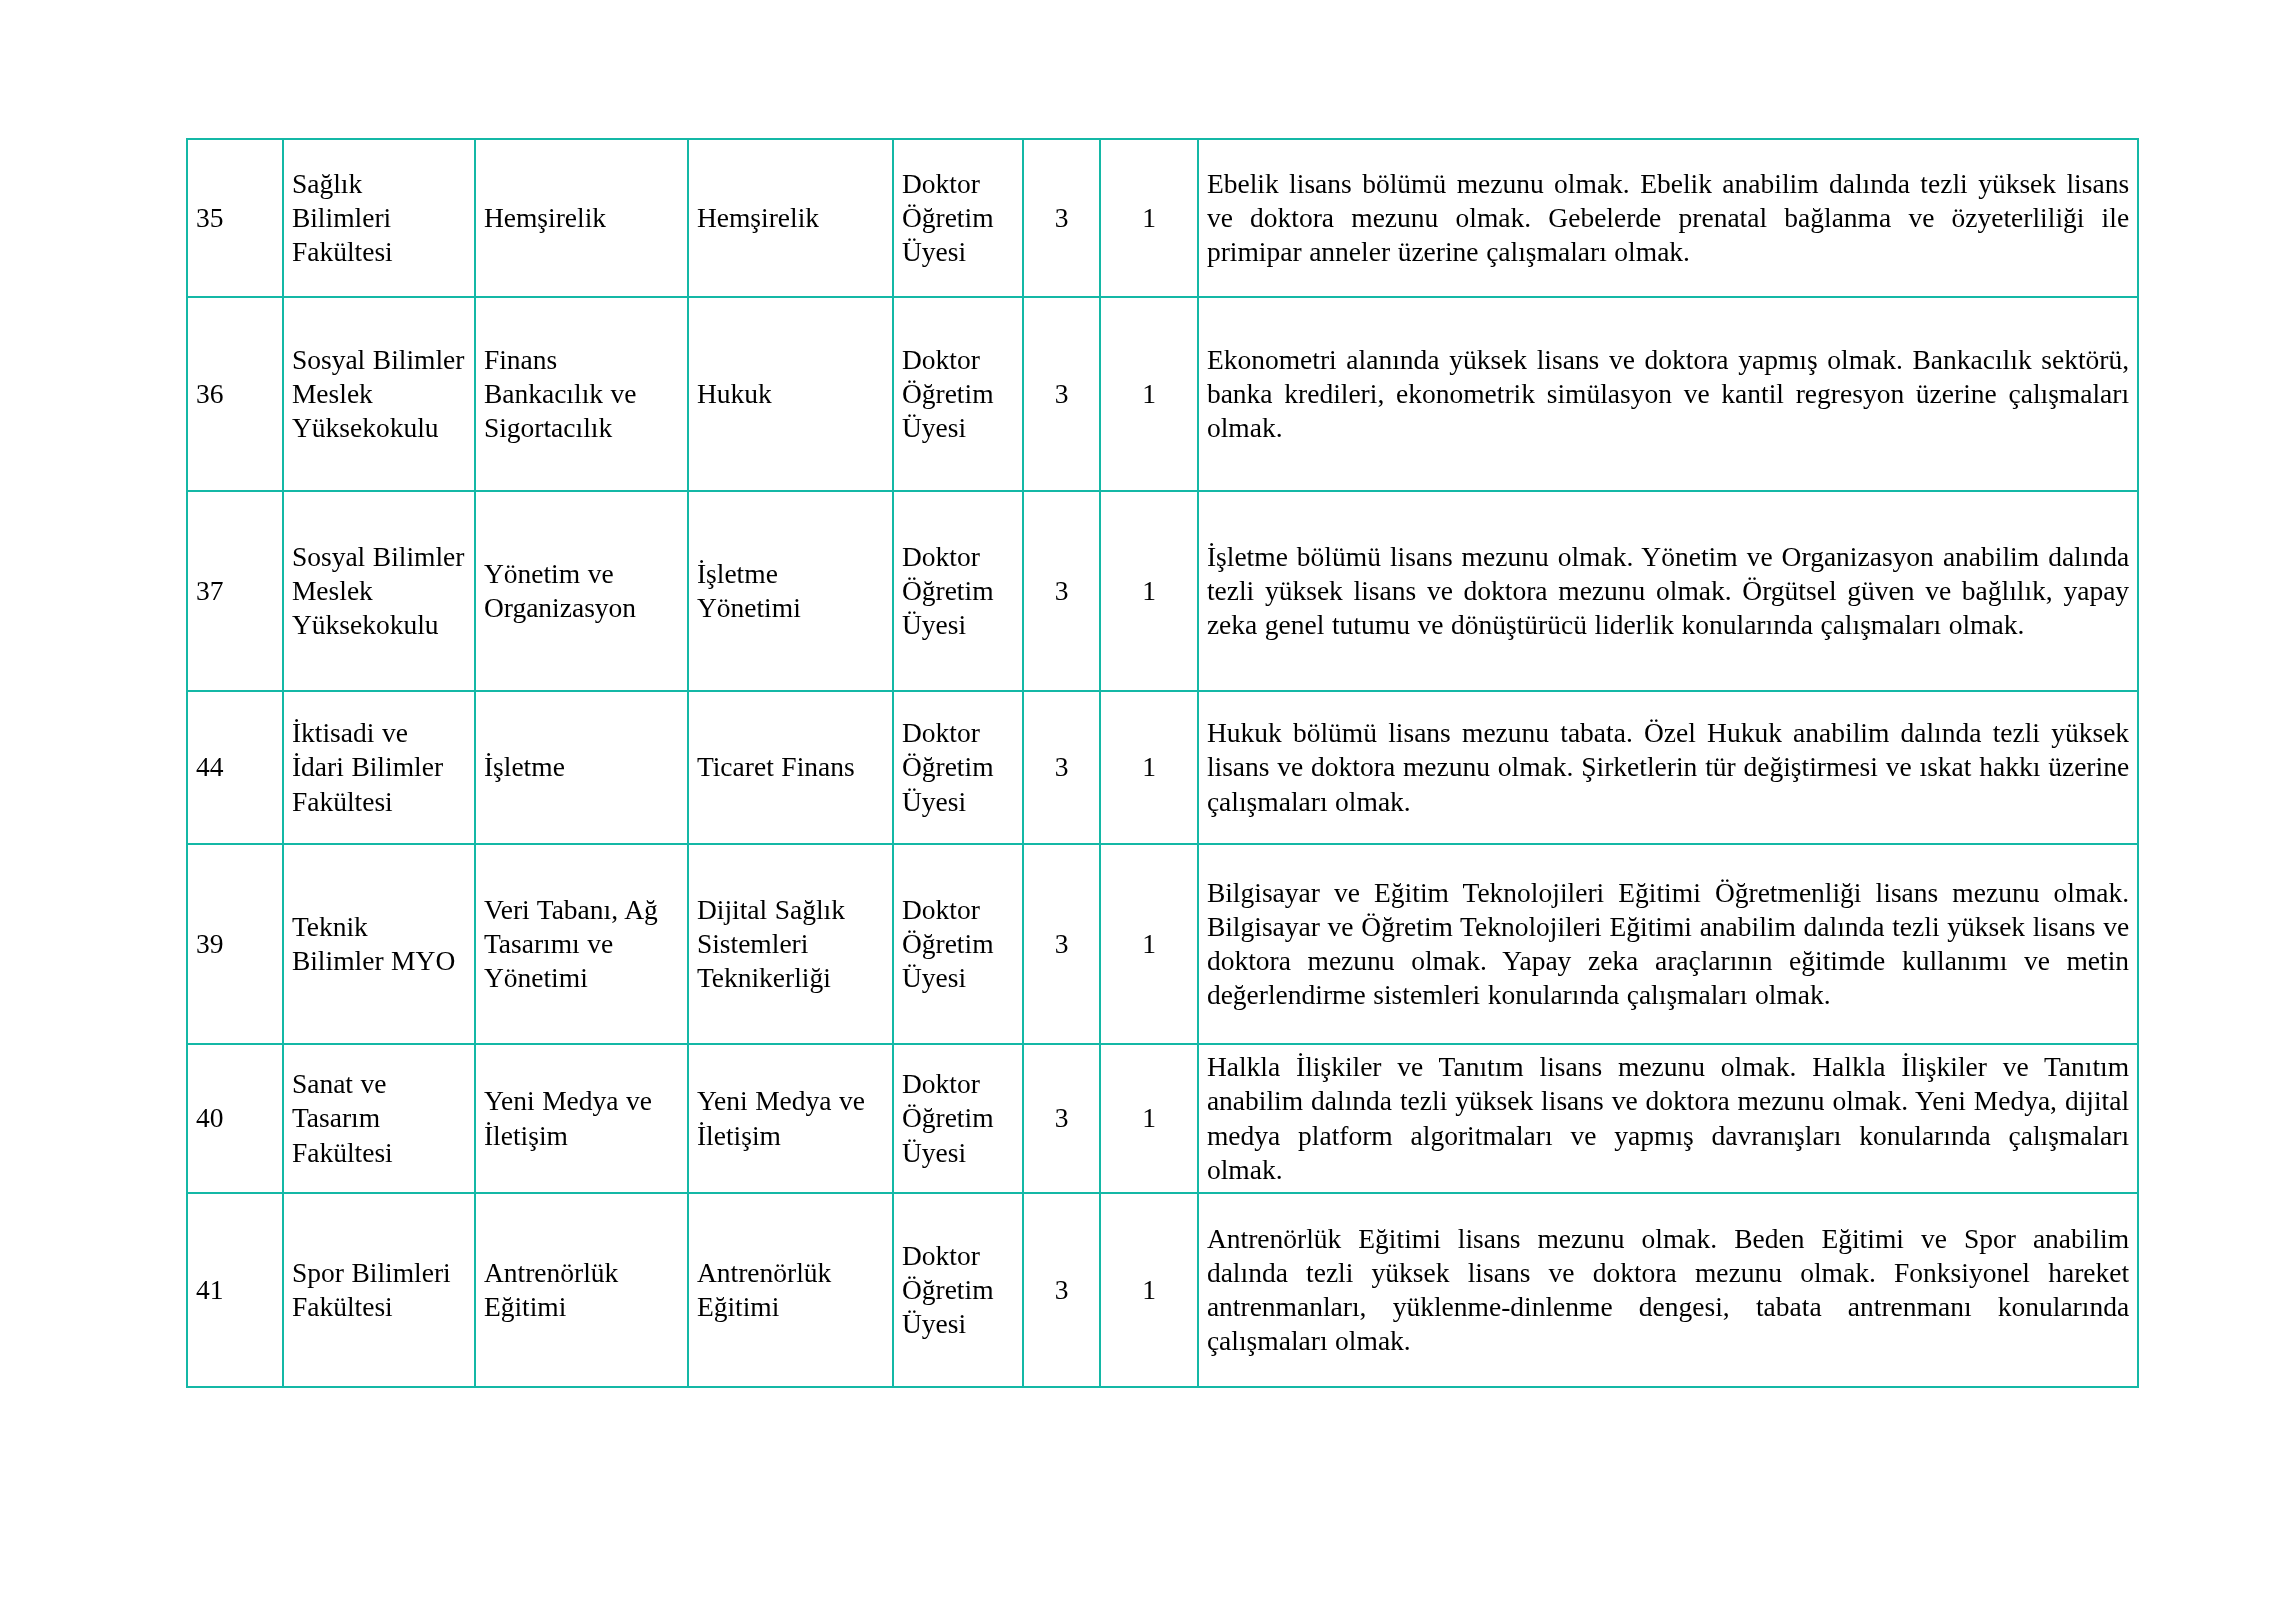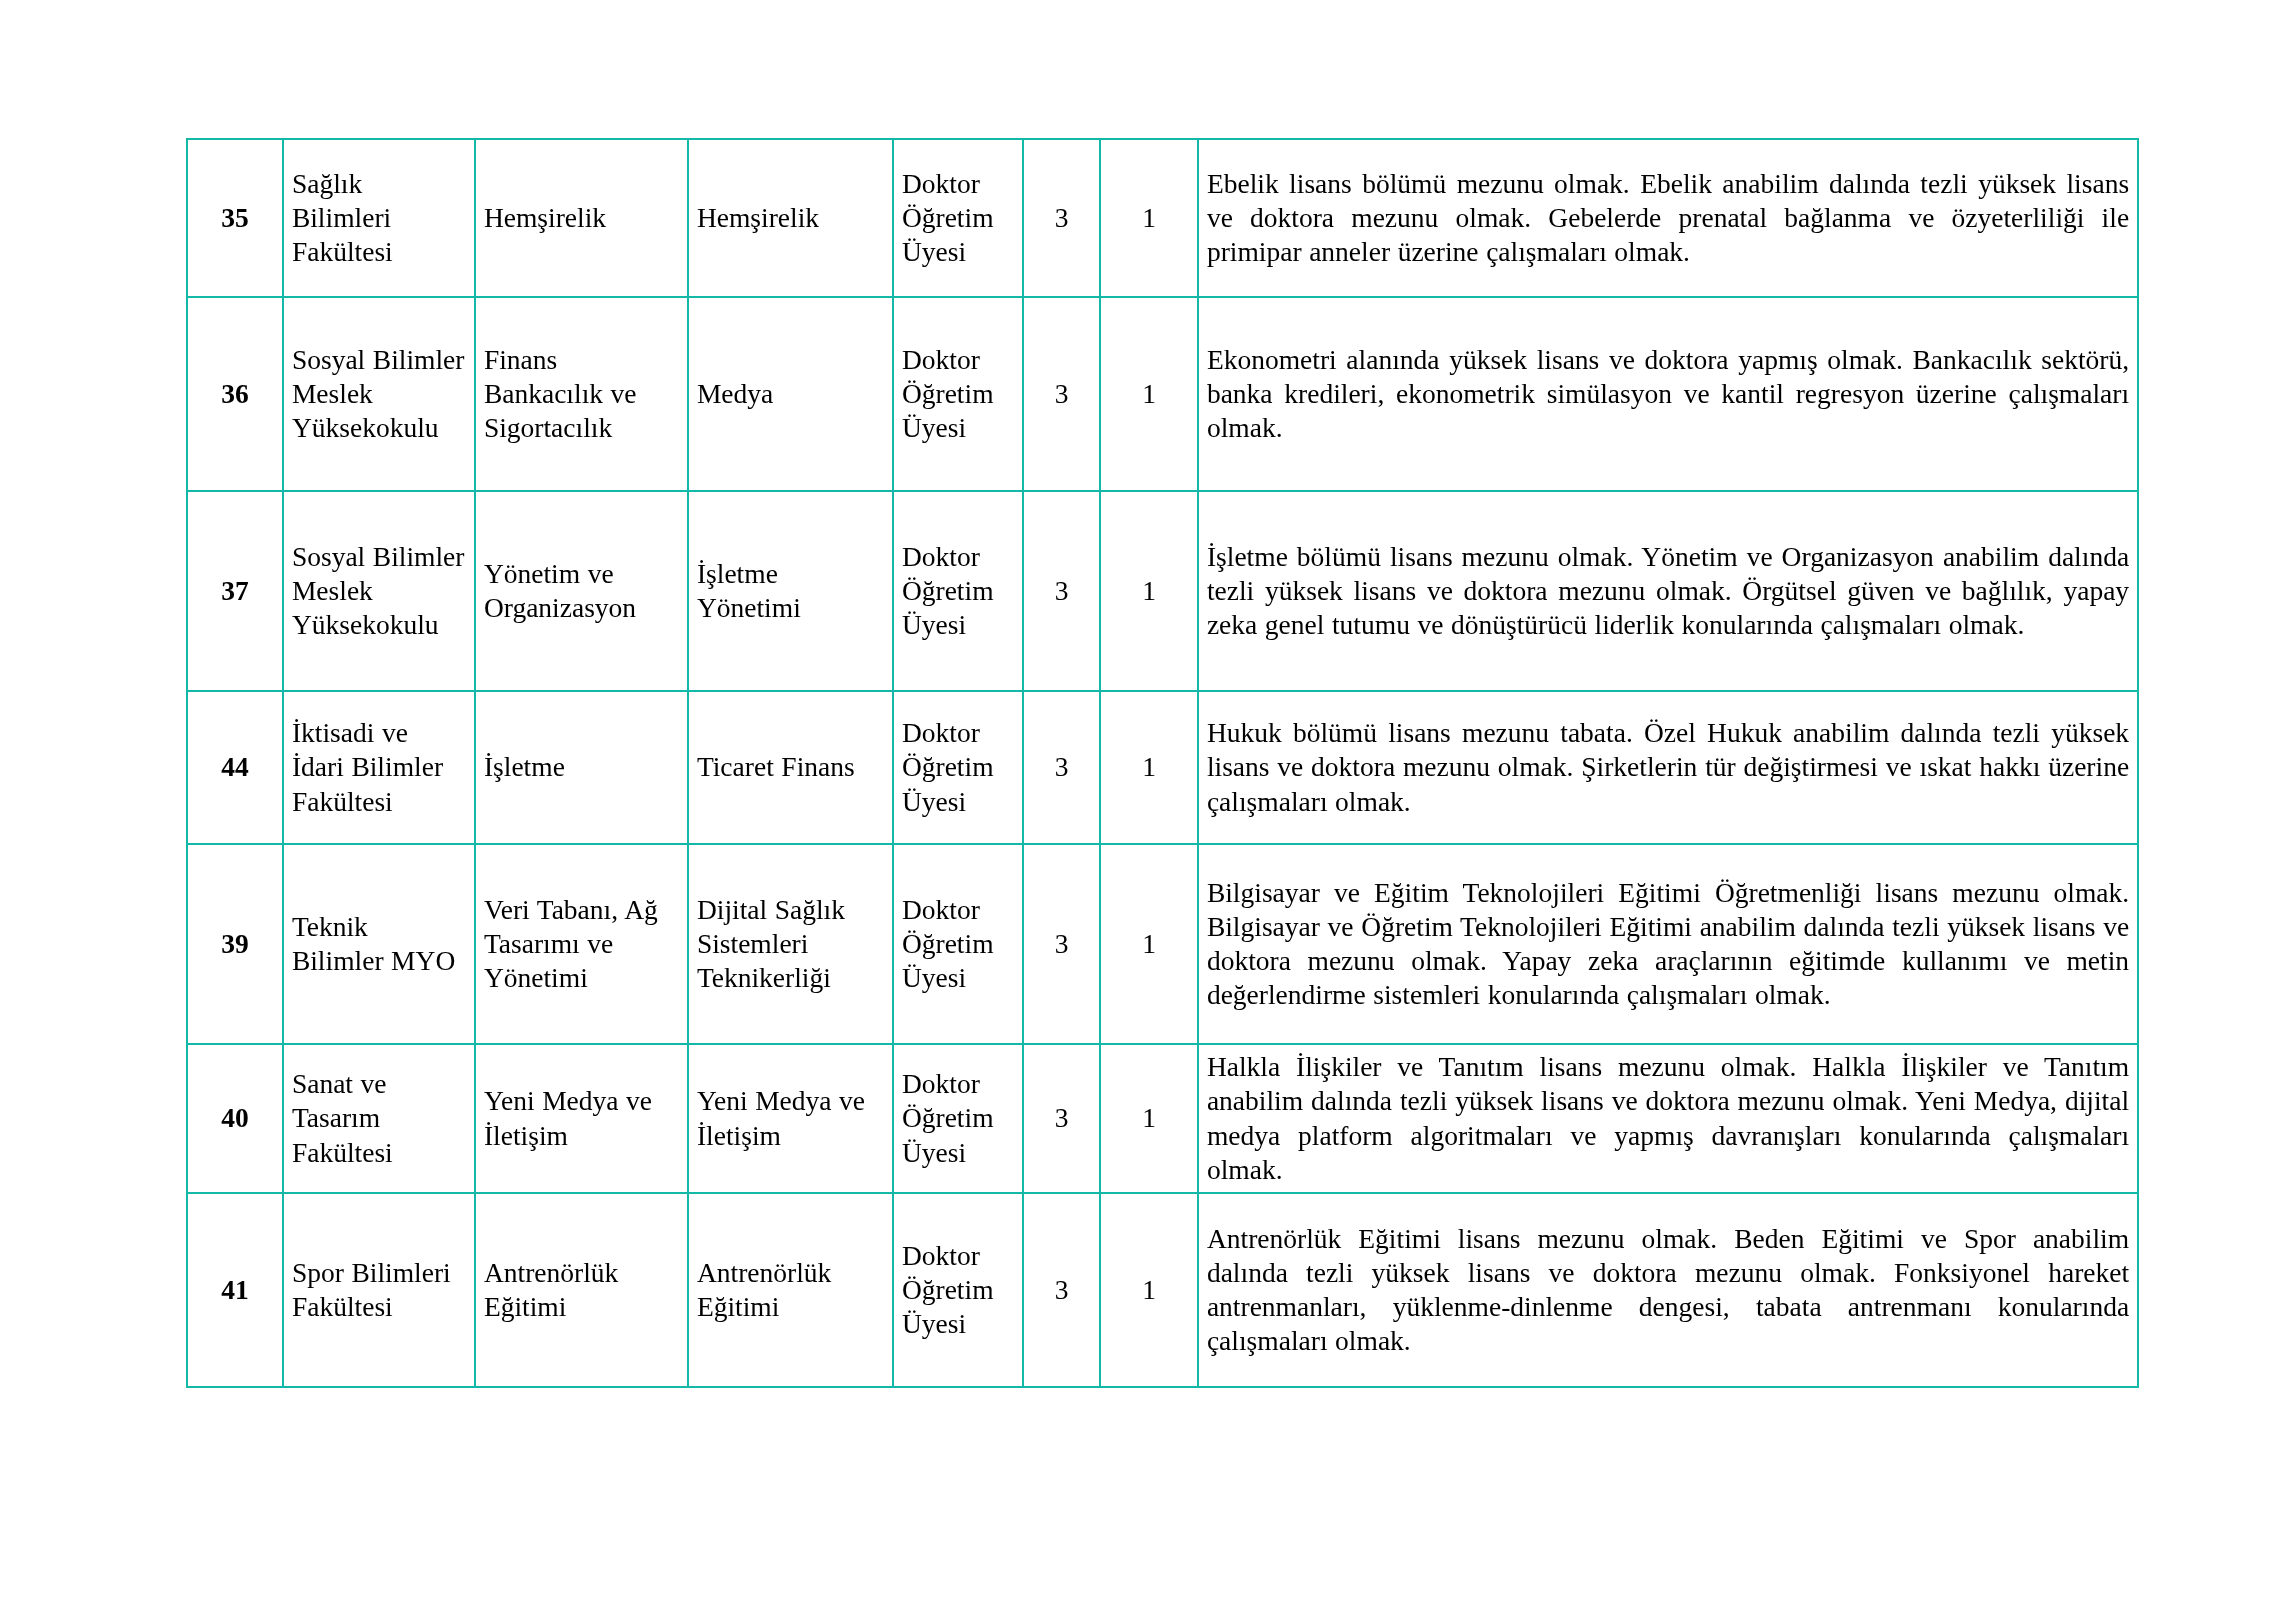--- a/index.html
+++ b/index.html
@@ -32,21 +32,21 @@
   }
   
   table.positions tr:nth-child(1){height:158px;}
   table.positions tr:nth-child(2){height:194px;}
   table.positions tr:nth-child(3){height:200px;}
   table.positions tr:nth-child(4){height:153px;}
   table.positions tr:nth-child(5){height:200px;}
   table.positions tr:nth-child(6){height:149px;}
   table.positions tr:nth-child(7){height:194px;}
 
-  td.cell-row-no{text-align:center;font-weight:bold;border-radius:6px;}
+  td.cell-row-no{text-align:left;font-weight:normal;border-radius:6px;}
   td.cell-grade,td.cell-count{text-align:center;}
   td.cell-description{text-align:justify;margin-left:48px;}
   td.cell-faculty,td.cell-department,td.cell-field,td.cell-title{text-align:left;}
 </style>
 </head>
 <body>
 
 <div class="page">
   <table class="positions">
     <colgroup>
@@ -67,21 +67,21 @@
     <td class="cell-field">Hemşirelik</td>
     <td class="cell-title">Doktor Öğretim Üyesi</td>
     <td class="cell-grade">3</td>
     <td class="cell-count">1</td>
     <td class="cell-description">Ebelik lisans bölümü mezunu olmak. Ebelik anabilim dalında tezli yüksek lisans ve doktora mezunu olmak. Gebelerde prenatal bağlanma ve özyeterliliği ile primipar anneler üzerine çalışmaları olmak.</td>
   </tr>
         <tr>
     <td class="cell-row-no">36</td>
     <td class="cell-faculty">Sosyal Bilimler Meslek Yüksekokulu</td>
     <td class="cell-department">Finans Bankacılık ve Sigortacılık</td>
-    <td class="cell-field">Medya</td>
+    <td class="cell-field">Hukuk</td>
     <td class="cell-title">Doktor Öğretim Üyesi</td>
     <td class="cell-grade">3</td>
     <td class="cell-count">1</td>
     <td class="cell-description">Ekonometri alanında yüksek lisans ve doktora yapmış olmak. Bankacılık sektörü, banka kredileri, ekonometrik simülasyon ve kantil regresyon üzerine çalışmaları olmak.</td>
   </tr>
         <tr>
     <td class="cell-row-no">37</td>
     <td class="cell-faculty">Sosyal Bilimler Meslek Yüksekokulu</td>
     <td class="cell-department">Yönetim ve Organizasyon</td>
     <td class="cell-field">İşletme Yönetimi</td>

